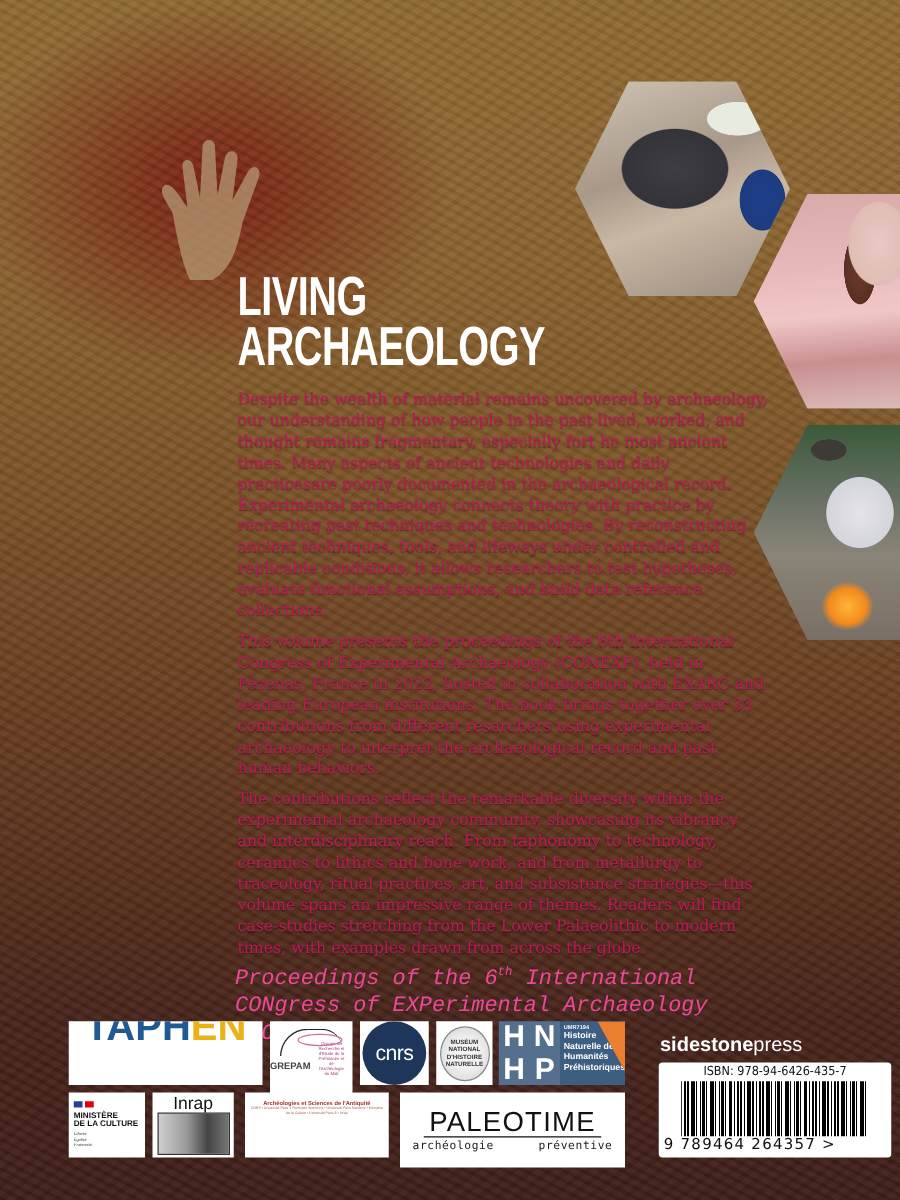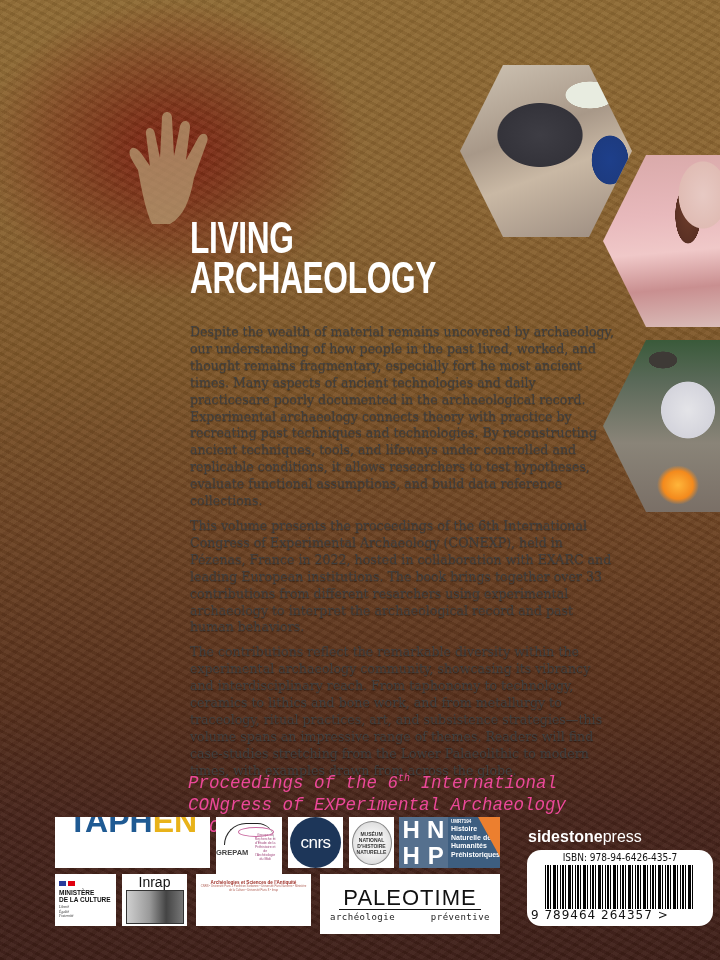--- a/index.html
+++ b/index.html
@@ -51,22 +51,22 @@
     font-family: "Liberation Sans", sans-serif;
     font-weight: bold;
     font-size: 44px;
     line-height: 40px;
     letter-spacing: -0.5px;
     transform: scaleX(0.72);
     transform-origin: left top;
     text-transform: uppercase;
   }
   .body-text {
-    position: absolute; left: 190px; top: 324px; width: 425px;
-    color: #404040;
+    position: absolute; left: 190px; top: 311px; width: 425px;
+    color: #be185d;
     font-family: "DejaVu Serif", serif;
     font-size: 12.6px;
     line-height: 16.9px;
     text-shadow: 0 1px 1px rgba(0,0,0,0.35);
   }
   .body-text p { margin-bottom: 8px; }
   .subtitle {
     position: absolute; left: 188px; top: 768px; width: 440px;
     color: #ec4899;
     font-family: Liberation Mono, monospace;
@@ -115,21 +115,21 @@
   .paleotime { left: 320px; top: 874px; width: 180px; height: 60px; flex-direction: column; }
   .paleotime .word { font-family: "Liberation Sans", sans-serif; font-size: 22px; letter-spacing: 1px; color: #111; line-height: 22px; border-bottom: 1px solid #111; padding: 0 4px; }
   .paleotime .tag { display: flex; justify-content: space-between; width: 160px; font-family: "DejaVu Sans Mono", monospace; font-size: 9px; color: #222; letter-spacing: 0.5px; margin-top: 2px; align-items: center; }
   .publisher {
     position: absolute; left: 528px; top: 828px;
     color: #ffffff; font-family: "Liberation Sans", sans-serif; font-size: 16px;
   }
   .publisher b { font-weight: bold; }
   .barcode {
     position: absolute; left: 527px; top: 850px; width: 186px; height: 76px;
-    background: #ffffff; border-radius: 14px; padding: 2px 4px;
+    background: #ffffff; border-radius: 3px; padding: 2px 4px;
   }
   .barcode .isbn { font-family: "DejaVu Sans Condensed", "DejaVu Sans", sans-serif; font-size: 10px; color: #111; text-align: center; line-height: 12px; }
   .barcode .bars {
     margin: 1px auto 0; width: 150px; height: 44px;
     background: repeating-linear-gradient(90deg, #000 0 1px, #fff 1px 2px, #000 2px 4px, #fff 4px 5px, #000 5px 6px, #fff 6px 8px, #000 8px 11px, #fff 11px 12px, #000 12px 13px, #fff 13px 15px);
   }
   .barcode .digits { font-family: "DejaVu Sans", sans-serif; font-size: 12px; color: #111; line-height: 13px; letter-spacing: 1px; }
 </style>
 </head>
 <body>

